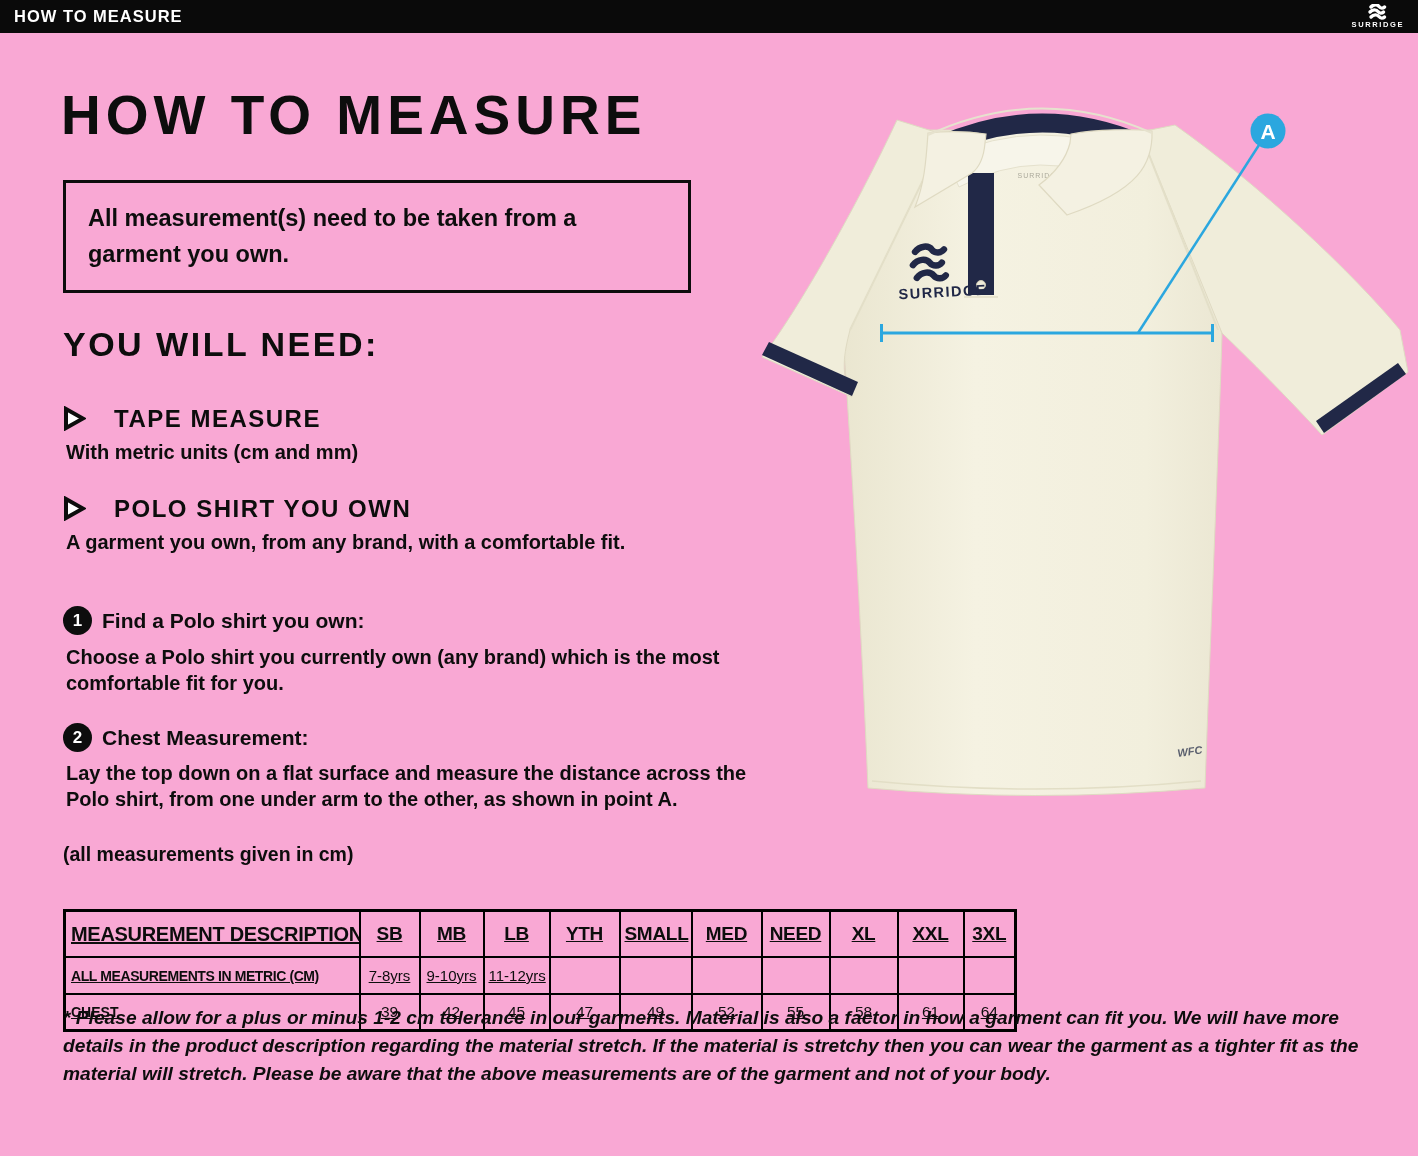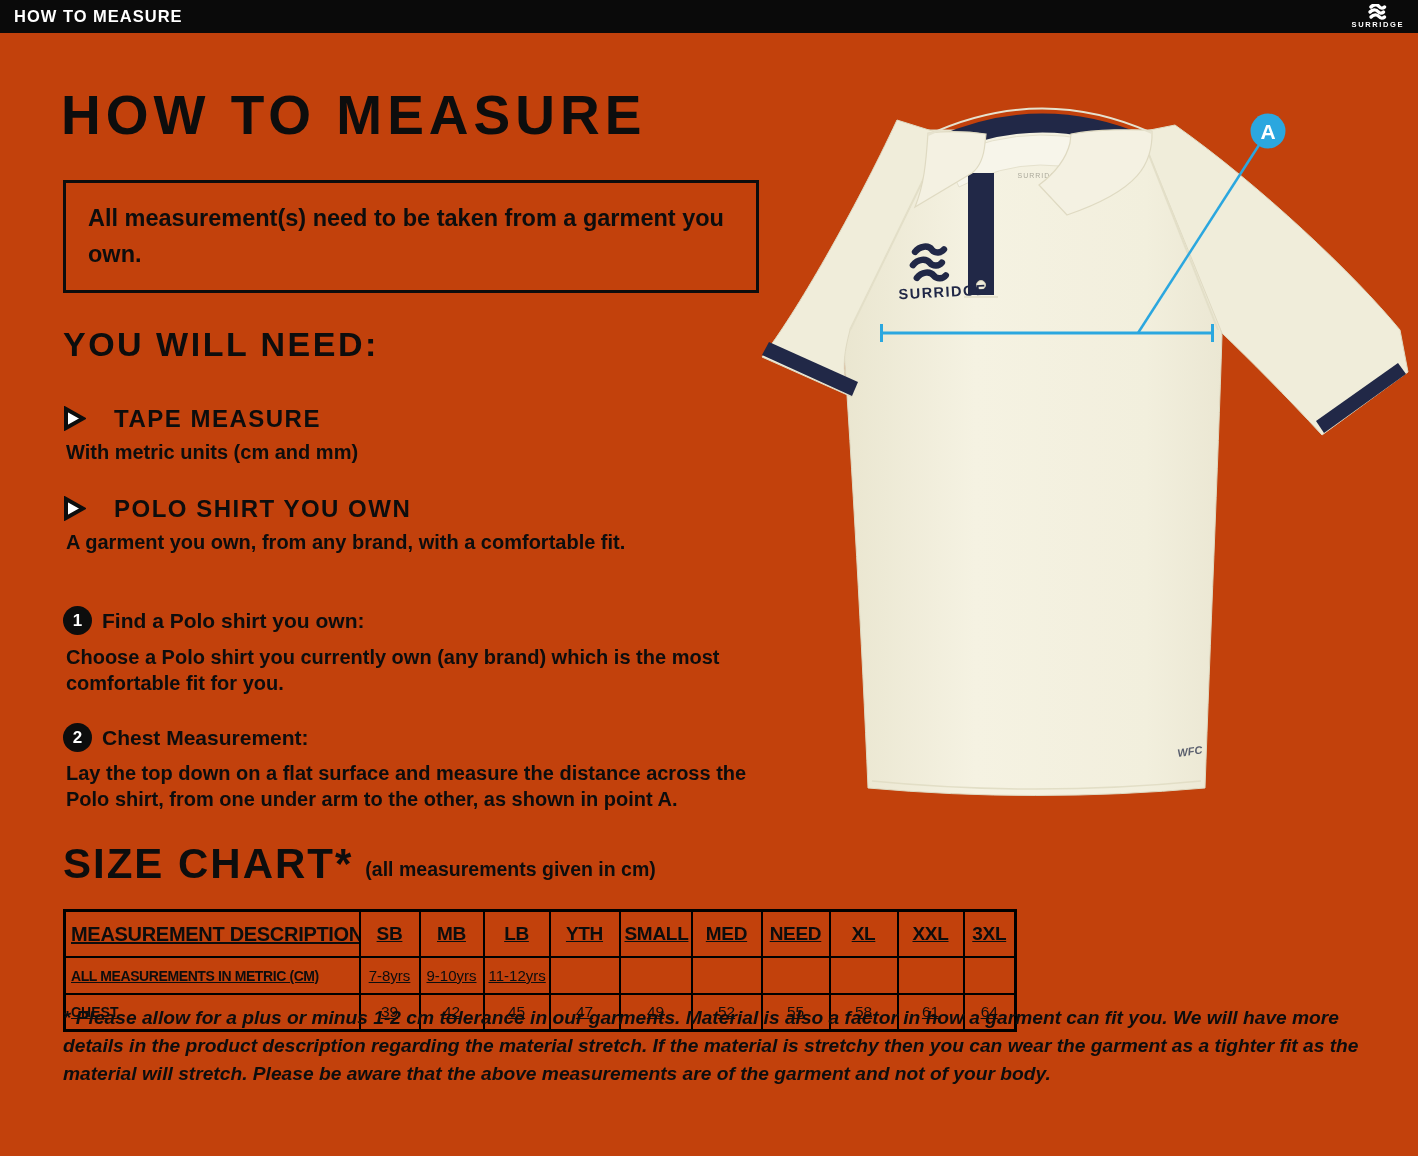--- a/index.html
+++ b/index.html
@@ -1,27 +1,27 @@
 <!DOCTYPE html>
 <html><head>
 <meta charset="utf-8">
 <style>
   html,body{margin:0;padding:0;background:#ffffff;}
   body{font-family:"Liberation Sans","DejaVu Sans",sans-serif;color:#0d0d0d;}
-  .canvas{position:relative;width:1418px;height:1156px;background:#c2410c;overflow:hidden;}
+  .canvas{position:relative;width:1418px;height:1156px;background:#f9a8d4;overflow:hidden;}
 
   
   .topbar{position:absolute;left:0;top:0;width:1418px;height:33px;background:#0a0a0a;display:flex;align-items:center;justify-content:space-between;}
   .topbar-title{color:#ffffff;font-weight:bold;font-size:16.5px;letter-spacing:1px;padding-left:14px;}
   .topbar-logo{display:flex;flex-direction:column;align-items:center;padding-right:14px;line-height:1;}
   .topbar-logo .brand-word{color:#ffffff;font-weight:bold;font-size:7.5px;letter-spacing:1.6px;margin-top:1px;}
 
   
   .h1{position:absolute;left:61px;top:88px;font-size:55px;font-weight:bold;letter-spacing:5px;line-height:1;}
-  .note-box{position:absolute;left:63px;top:180px;width:696px;box-sizing:border-box;border:3px solid #0d0d0d;padding:17px 22px;}
+  .note-box{position:absolute;left:63px;top:180px;width:628px;box-sizing:border-box;border:3px solid #0d0d0d;padding:17px 22px;}
   .note-box p{margin:0;font-size:23.5px;font-weight:bold;line-height:1.55;}
   .h2{position:absolute;left:63px;top:327px;font-size:34px;font-weight:bold;letter-spacing:2.5px;line-height:1;}
   .need-item-head{position:absolute;display:flex;align-items:center;gap:28px;}
   .need-item-head .ttl{font-size:24px;font-weight:bold;letter-spacing:1.5px;line-height:1;}
   .need-desc{position:absolute;font-size:20px;font-weight:bold;line-height:1.2;}
   .pos-item1{left:63px;top:406px;} .pos-desc1{left:66px;top:440px;}
   .pos-item2{left:63px;top:496px;} .pos-desc2{left:66px;top:530px;}
 
   .step-head{position:absolute;display:flex;align-items:center;gap:10px;}
   .num-badge{width:29px;height:29px;border-radius:50%;background:#0d0d0d;color:#ffffff;font-size:17px;font-weight:bold;display:flex;align-items:center;justify-content:center;flex:0 0 auto;}
@@ -99,21 +99,20 @@
   </div>
   <div class="step-body pos-body1">Choose a Polo shirt you currently own (any brand) which is the most comfortable fit for you.</div>
 
   <div class="step-head pos-step2">
     <div class="num-badge">2</div>
     <span class="ttl">Chest Measurement:</span>
   </div>
   <div class="step-body pos-body2">Lay the top down on a flat surface and measure the distance across the Polo shirt, from one under arm to the other, as shown in point A.</div>
 
   <div class="size-head">
-    <span class="big">SIZE CHART*</span>
     <span class="small">(all measurements given in cm)</span>
   </div>
 
   <div class="size-table">
     <table>
       <colgroup>
         <col style="width:295px">
           <col style="width:60px">
           <col style="width:64px">
           <col style="width:66px">

